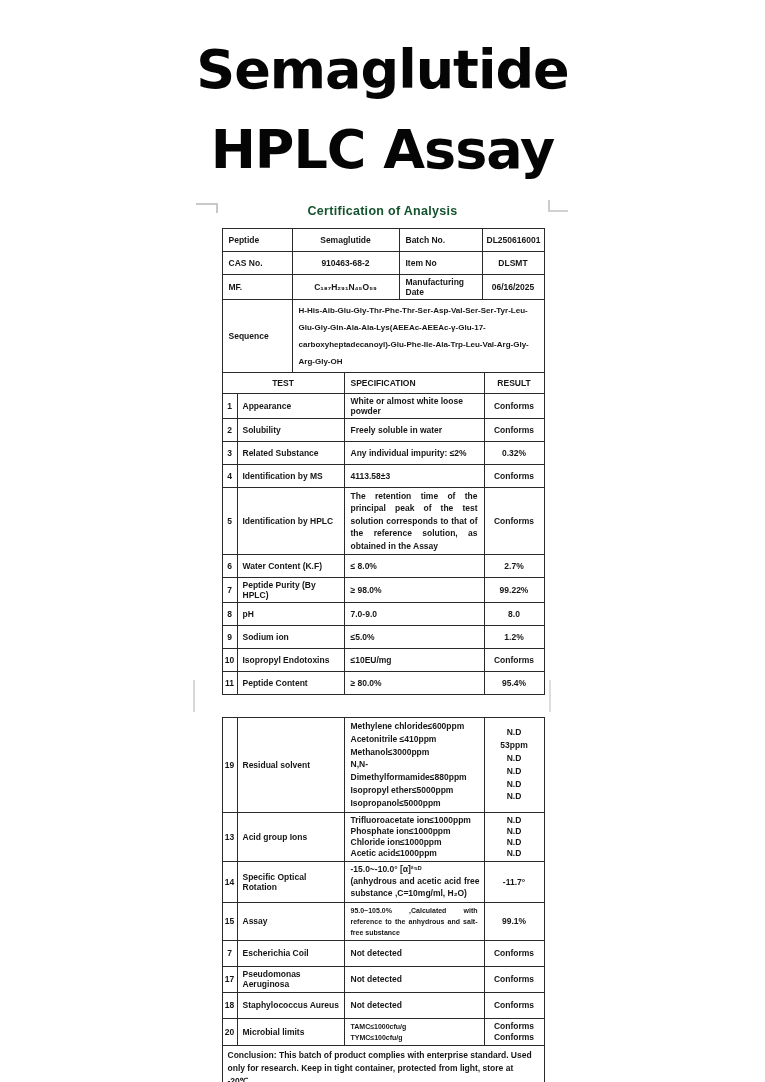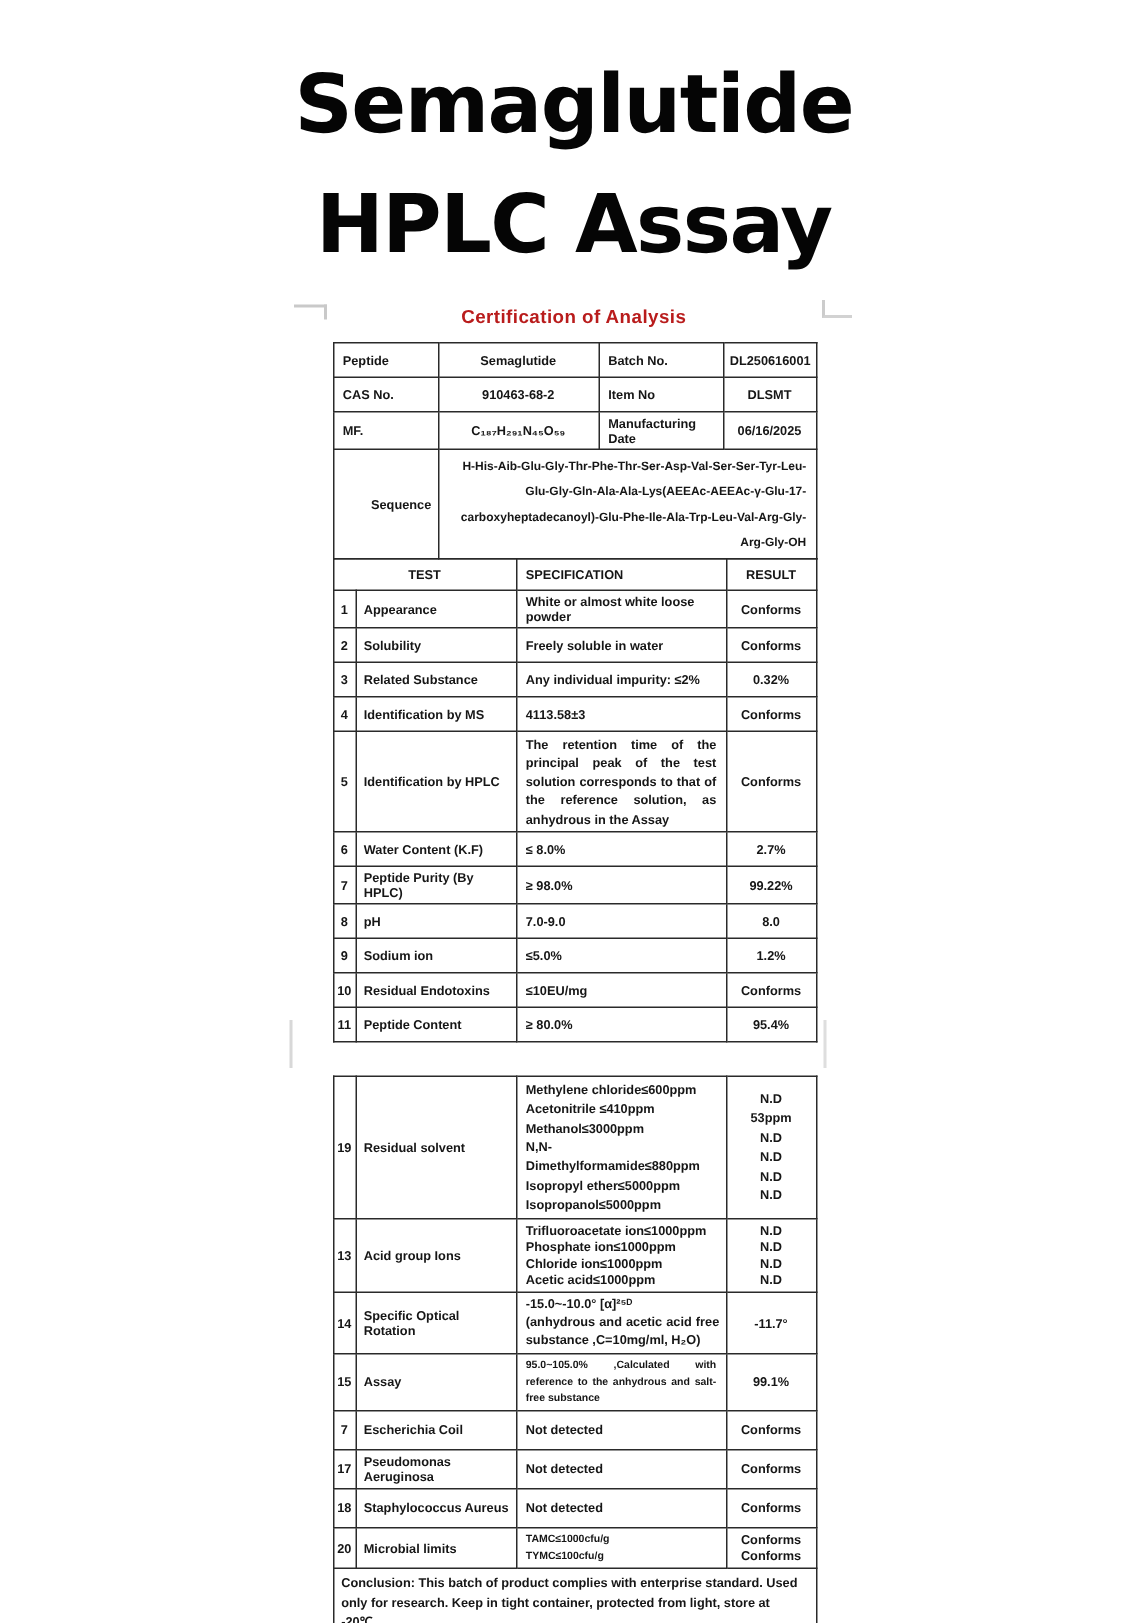--- a/index.html
+++ b/index.html
@@ -6,32 +6,32 @@
   body{
     width:765px;height:1082px;background:#ffffff;position:relative;
     font-family:"Liberation Sans", sans-serif;color:#1a1a1a;
   }
   .page-title{
     padding-top:30px;text-align:center;font-family:"DejaVu Sans", sans-serif;
     font-weight:bold;color:#050505;font-size:54px;line-height:80px;letter-spacing:-1px;
   }
   .doc{width:322px;margin:14px auto 0;}
   .coa-heading{
-    text-align:center;font-size:12.5px;font-weight:bold;color:#b91c1c;
+    text-align:center;font-size:12.5px;font-weight:bold;color:#14532d;
     margin:0 0 10px 0;letter-spacing:.3px;
   }
   table{
     border-collapse:collapse;table-layout:fixed;width:322px;
     font-size:8.5px;font-weight:bold;color:#161616;border:1.5px solid #222;
   }
   td{border:1px solid #2a2a2a;padding:2px 4px;vertical-align:middle;overflow:hidden;}
   .h22 td{height:18px;}
   .lbl{text-align:left;padding-left:6px;}
   .ctr{text-align:center;}
-  .seq td{height:53px;text-align:right;}
+  .seq td{height:53px;}
   .seq .seq-val{line-height:17px;padding:2px 6px;font-size:8px;}
   .thead td{height:16px;}
   .num{text-align:center;padding:1px;}
   .name{text-align:left;padding-left:5px;}
   .spec{text-align:left;padding-left:6px;}
   .just{text-align:justify;padding-right:6px;line-height:12.5px;}
   .res{text-align:center;}
   .t2{margin-top:22px;}
   .lines{line-height:12.8px;}
   .lines4{line-height:11.2px;}
@@ -127,21 +127,21 @@
     </tr>
     <tr class="h22">
       <td class="num">4</td>
       <td class="name">Identification by MS</td>
       <td class="spec">4113.58±3</td>
       <td class="res">Conforms</td>
     </tr>
     <tr>
       <td class="num">5</td>
       <td class="name">Identification by HPLC</td>
-      <td class="spec just" style="height:50px">The retention time of the principal peak of the test solution corresponds to that of the reference solution, as anhydrous in the Assay</td>
+      <td class="spec just" style="height:50px">The retention time of the principal peak of the test solution corresponds to that of the reference solution, as obtained in the Assay</td>
       <td class="res">Conforms</td>
     </tr>
     <tr class="h22">
       <td class="num">6</td>
       <td class="name">Water Content (K.F)</td>
       <td class="spec">≤ 8.0%</td>
       <td class="res">2.7%</td>
     </tr>
     <tr class="h22">
       <td class="num">7</td>
@@ -156,21 +156,21 @@
       <td class="res">8.0</td>
     </tr>
     <tr class="h22">
       <td class="num">9</td>
       <td class="name">Sodium ion</td>
       <td class="spec">≤5.0%</td>
       <td class="res">1.2%</td>
     </tr>
     <tr class="h22">
       <td class="num">10</td>
-      <td class="name">Residual Endotoxins</td>
+      <td class="name">Isopropyl Endotoxins</td>
       <td class="spec">≤10EU/mg</td>
       <td class="res">Conforms</td>
     </tr>
     <tr class="h22">
       <td class="num">11</td>
       <td class="name">Peptide Content</td>
       <td class="spec">≥ 80.0%</td>
       <td class="res">95.4%</td>
     </tr>
   </tbody>

